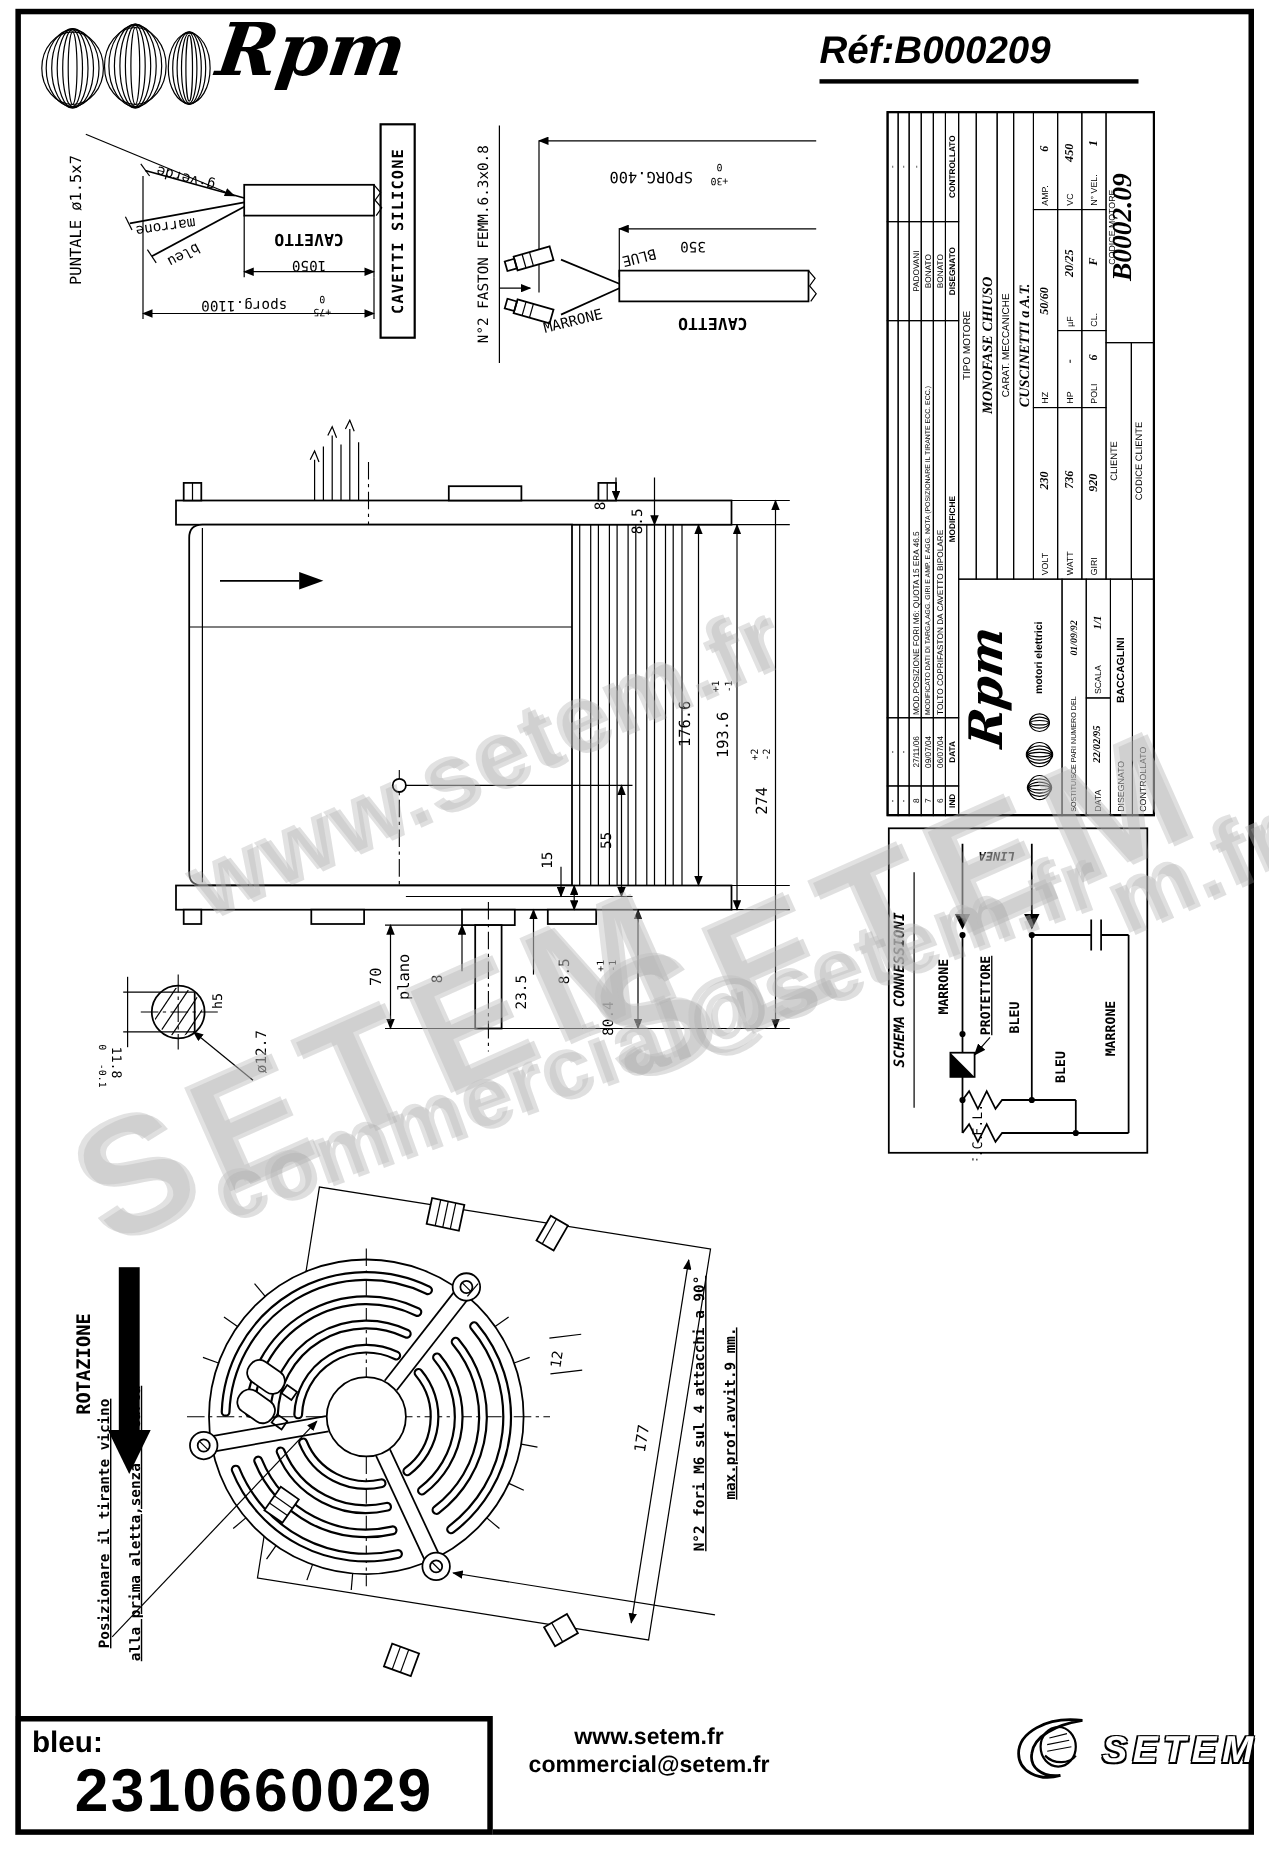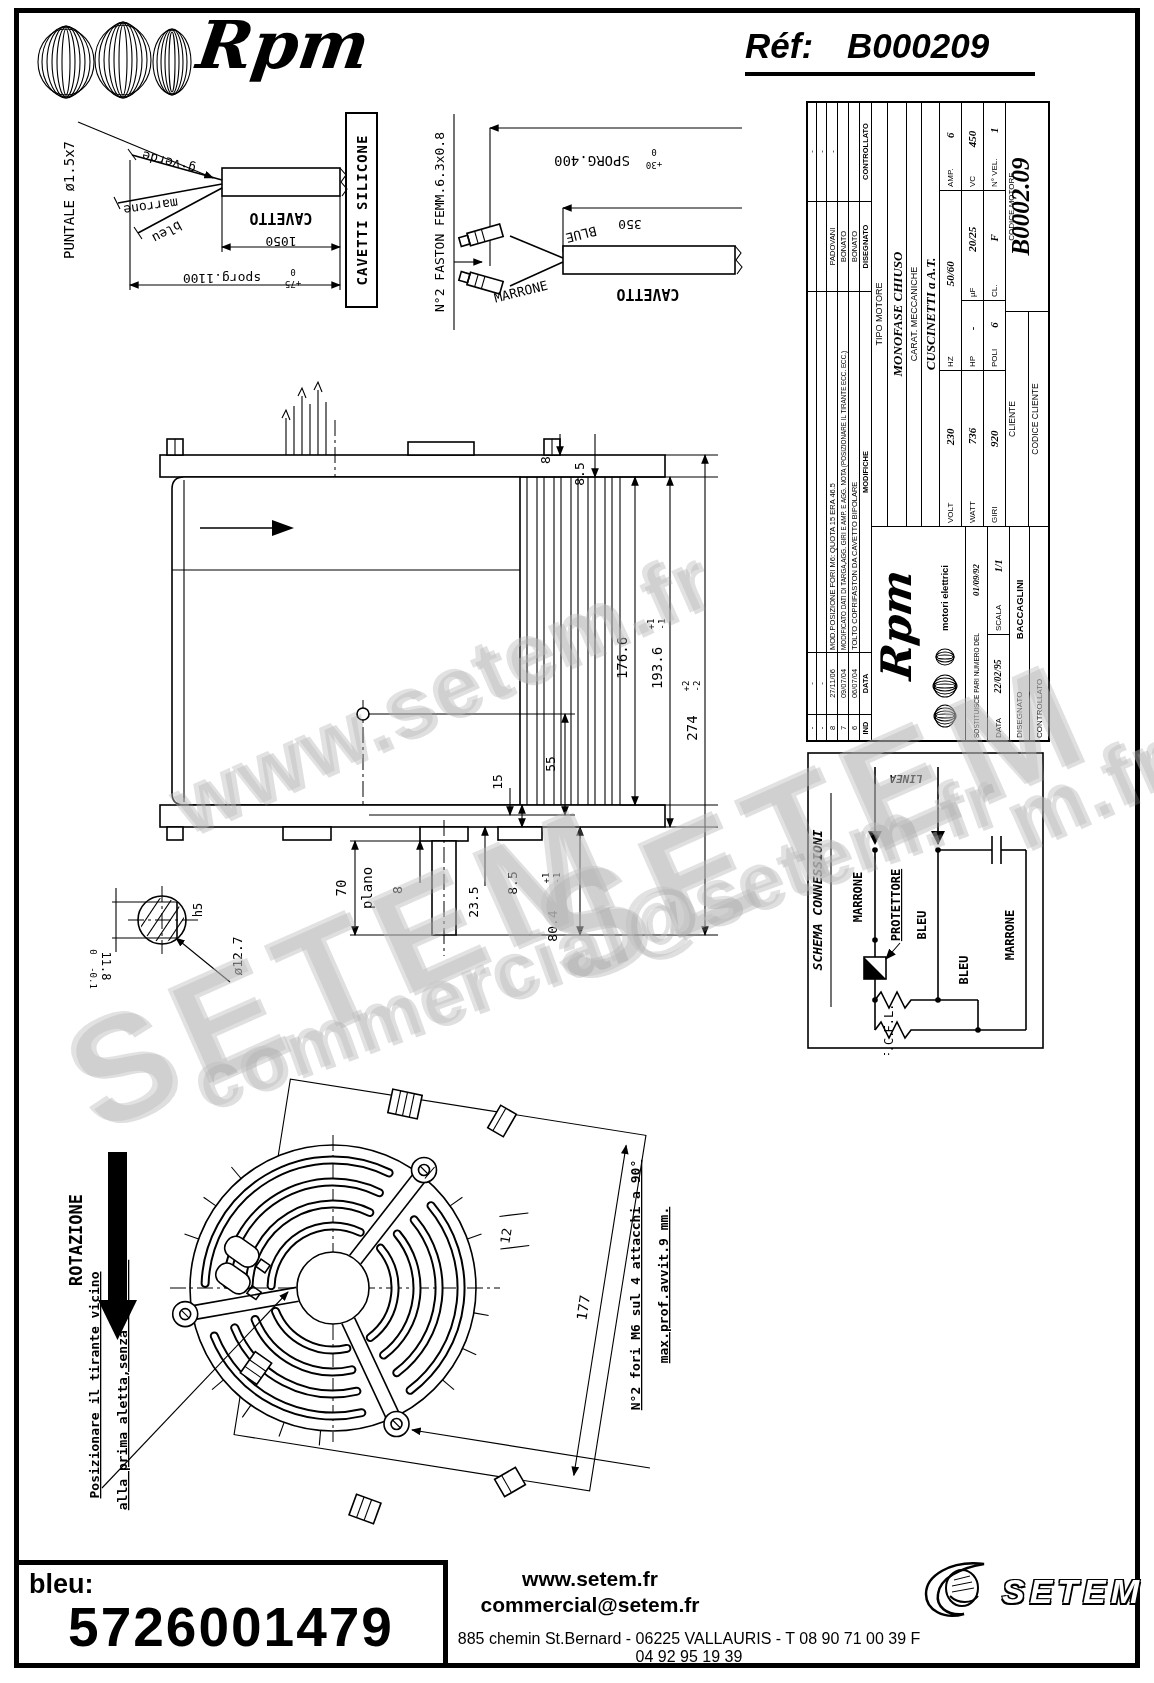--- a/index.html
+++ b/index.html
@@ -4,21 +4,21 @@
 <style>
   html,body{margin:0;padding:0;background:#e8e8e8;}
   .page{position:relative;width:1154px;height:1683px;background:#ffffff;overflow:hidden;
         font-family:"Liberation Sans",sans-serif;color:#000;}
   .abs{position:absolute;}
   .sheet-border{position:absolute;left:14px;top:8px;width:1126px;height:1660px;
         border:5px solid #000;box-sizing:border-box;z-index:5;}
   
   .brand-script{font-family:"DejaVu Serif",serif;font-style:italic;font-weight:bold;
         font-size:66px;transform:skewX(-8deg);line-height:1;z-index:12;}
-  .ref-block{left:745px;top:26px;width:290px;display:flex;gap:34px;align-items:center;
+  .ref-block{left:745px;top:26px;width:290px;display:flex;align-items:center;
         border-bottom:4px solid #000;padding-bottom:6px;z-index:12;}
   .ref-block .rlab,.ref-block .rval{font-size:35px;font-weight:bold;font-style:italic;}
   
   .rotwrap{position:absolute;overflow:visible;}
   .rotin{position:absolute;left:0;top:0;transform-origin:0 0;}
   
   .silbox{width:196px;height:33px;border:2px solid #000;box-sizing:border-box;
         display:flex;align-items:center;justify-content:center;
         font-family:"DejaVu Sans Mono",monospace;font-size:14px;font-weight:bold;letter-spacing:1px;
         transform:translateY(196px) rotate(-90deg);}
@@ -658,27 +658,26 @@
   </svg>
 
   <div class="wm" style="left:175px;top:760px;font-size:86px;transform:rotate(-24deg);">www.setem.fr</div>
   <div class="wm" style="left:75px;top:1000px;font-size:150px;letter-spacing:14px;transform:rotate(-24deg);">SETEM</div>
   <div class="wm" style="left:545px;top:855px;font-size:150px;letter-spacing:14px;transform:rotate(-24deg);">SETEM</div>
   <div class="wm" style="left:195px;top:1040px;font-size:78px;transform:rotate(-20deg);">commercial@setem.fr</div>
   <div class="wm" style="left:1010px;top:775px;font-size:86px;transform:rotate(-24deg);">m.fr</div>
 
   <div class="abs codebox">
     <div class="clab">bleu:</div>
-    <div class="cval">5726001479</div>
+    <div class="cval">2310660029</div>
   </div>
   <div class="abs foot-mid">
     <div class="site">www.setem.fr</div>
     <div class="email">commercial@setem.fr</div>
   </div>
-  <div class="abs foot-addr">885 chemin St.Bernard  -  06225 VALLAURIS  -  T 08 90 71 00 39   F 04 92 95 19 39</div>
 
   <div class="abs" style="left:920px;top:1558px;width:222px;height:72px;z-index:45;">
     <svg width="80" height="72" viewBox="0 0 80 72" style="position:absolute;left:0;top:0;">
       <path d="M64,6 C30,2 6,18 6,36 C6,52 24,62 44,56 C26,58 16,48 18,36 C20,20 40,10 64,6 Z" fill="none" stroke="#000" stroke-width="2.5"></path>
       <ellipse cx="42" cy="30" rx="16" ry="18" fill="none" stroke="#000" stroke-width="2"></ellipse>
       <path d="M30,38 C38,46 52,46 58,38" fill="none" stroke="#000" stroke-width="2"></path>
       <line x1="34" y1="22" x2="50" y2="18" stroke="#000" stroke-width="1"></line>
       <line x1="32" y1="28" x2="52" y2="24" stroke="#000" stroke-width="1"></line>
       <line x1="32" y1="34" x2="54" y2="30" stroke="#000" stroke-width="1"></line>
     </svg>

